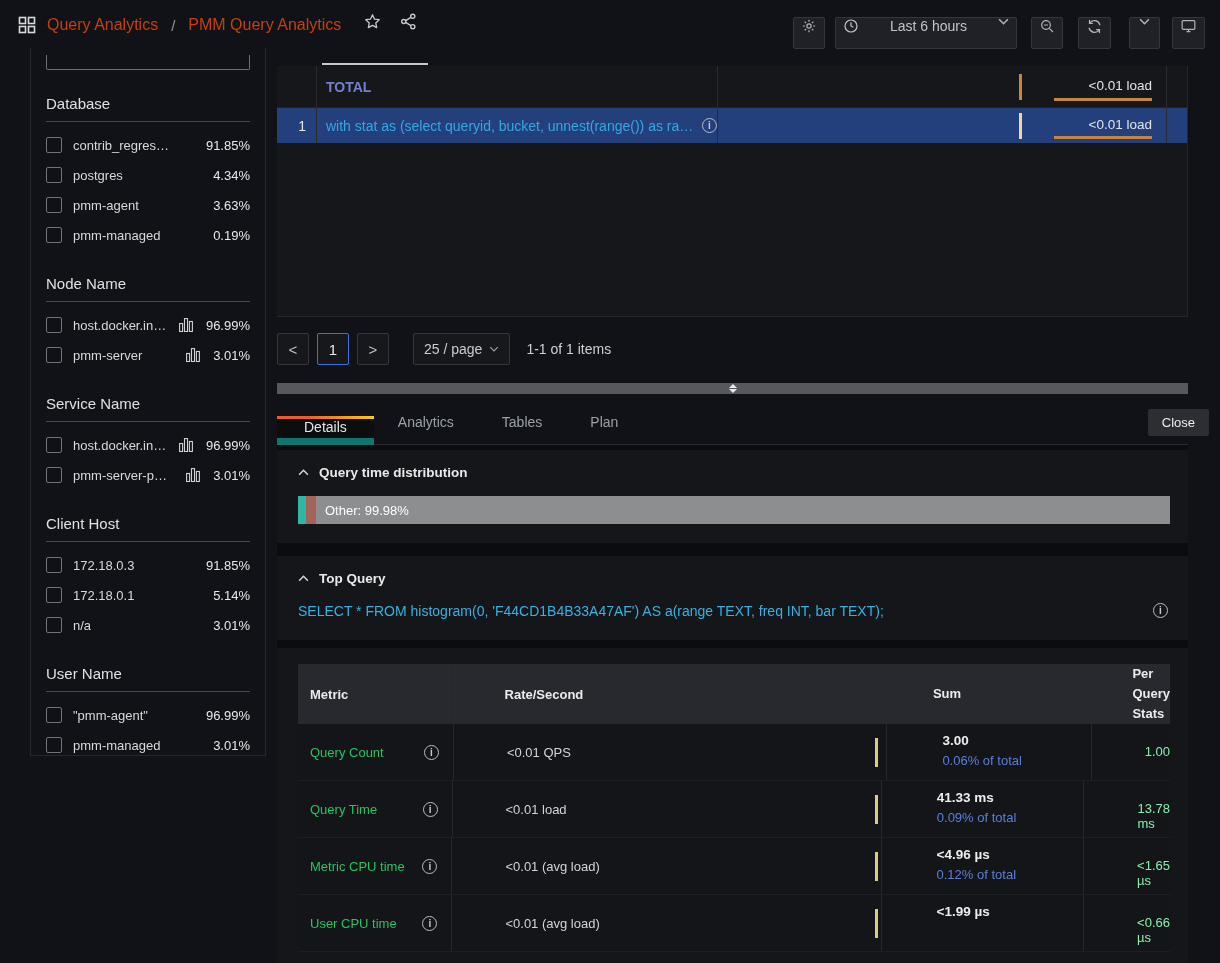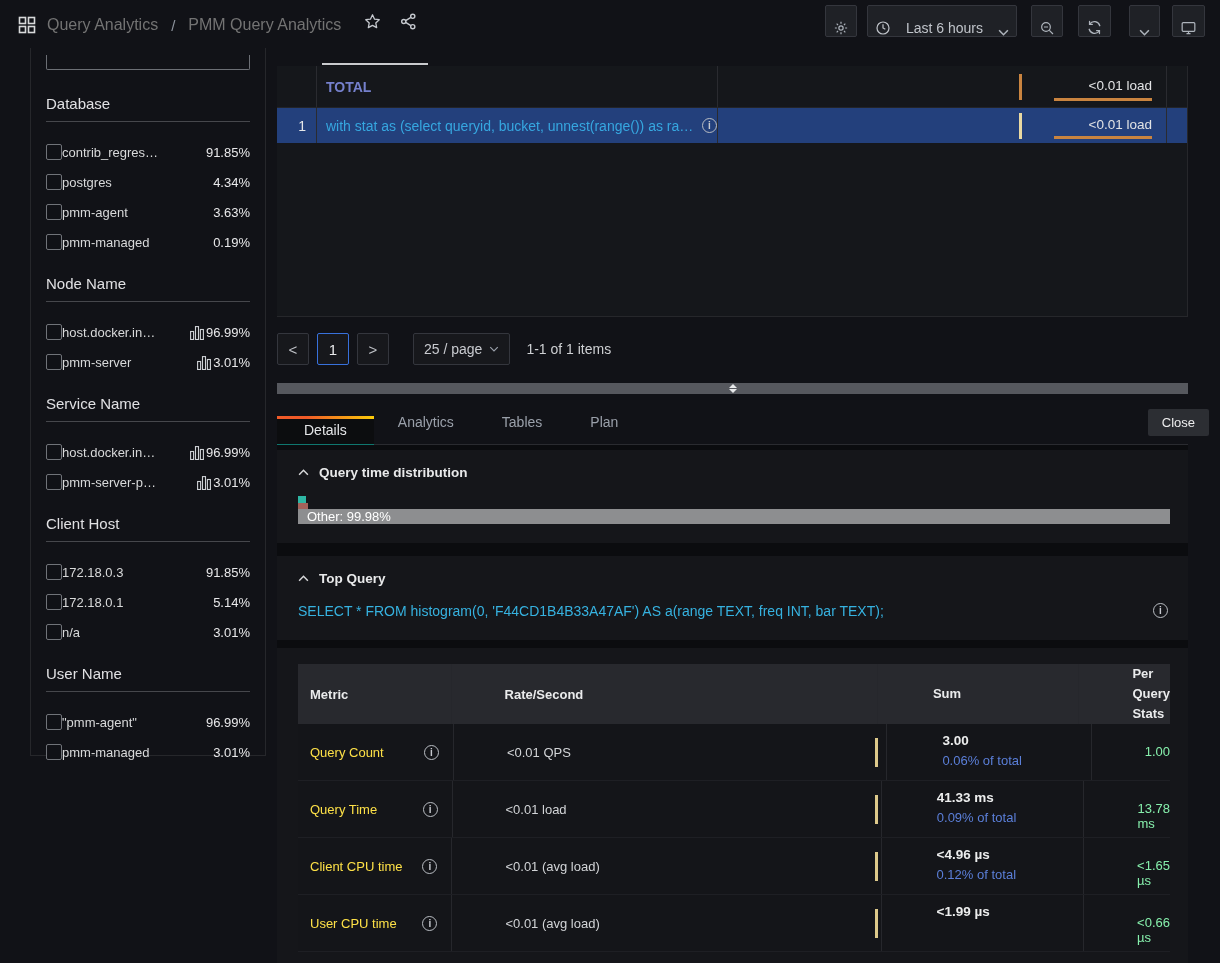--- a/index.html
+++ b/index.html
@@ -4,38 +4,38 @@
 <style>
   * { margin:0; padding:0; box-sizing:border-box; }
   html,body { background:#0c0d10; }
   body { font-family:"Liberation Sans", sans-serif; }
   .page { position:relative; width:1220px; height:963px; background:#111217; color:#d8d9da; overflow:hidden; }
   .abs { position:absolute; }
   svg { display:block; }
 
   
   .tb-left { position:absolute; left:18px; top:16px; display:flex; align-items:center; gap:11px; }
-  .crumb { font-size:16px; font-weight:500; color:#737373; white-space:nowrap; }
+  .crumb { font-size:16px; font-weight:500; color:#c2410c; white-space:nowrap; }
   .crumb-sep { color:#8e949e; font-size:15px; padding:0 2px; }
   .tb-icon { color:#b4b7bd; margin-top:-7px; cursor:pointer; }
   .tb-right { position:absolute; right:15px; top:5px; display:flex; align-items:center; gap:10px; }
   .tb-btn { height:32px; min-width:31px; padding:0 7px; background:#1f2126; border:1px solid #34363d;
-            border-radius:2px; display:flex; align-items:flex-end; justify-content:center; gap:4px;
-            color:#aeb4bc; font-size:14px; cursor:pointer; }
+            border-radius:2px; display:flex; align-items:flex-start; justify-content:center; gap:20px;
+            color:#aeb4bc; font-size:14px; cursor:pointer;margin-top:12px; }
   .tb-time { font-weight:500; color:#c0c4ca; padding:0 11px; }
 
   
   .sidebar { position:absolute; left:30px; top:48px; width:236px; height:708px; padding:0 15px;
              border-left:1px solid #26272b; border-right:1px solid #26272b; border-bottom:1px solid #26272b; }
   .search-remnant { margin-top:7px; height:15px; border:1px solid #6c6f75; border-top:none;
                     border-radius:0 0 2px 2px; }
   .f-head { margin-top:25px; padding-bottom:9px; border-bottom:1px solid #46474c;
             font-size:15px; color:#e0e0e3; }
   .f-items { margin-top:8px; }
-  .f-item { height:30px; display:flex; align-items:flex-end; cursor:pointer; }
+  .f-item { height:30px; display:flex; align-items:center; gap:11px; cursor:pointer; }
   .cb { width:16px; height:16px; flex:0 0 16px; border:1px solid #707379; border-radius:2px; background:#101116; }
   .f-label { font-size:13px; color:#d8d9da; flex:1; white-space:nowrap; overflow:hidden; }
   .bars-ic { flex:0 0 14px; margin-right:2px; }
   .f-pct { font-size:13px; color:#e8e8ea; margin-left:auto; }
 
   
   .white-underline { left:322px; top:63px; width:106px; height:2px; background:#c9cacd; }
   .qtable { left:277px; top:66px; width:911px; height:251px; background:#15171b;
             border-bottom:1px solid #26272b; border-right:1px solid #26272b; }
   .qrow { display:flex; position:relative; border-bottom:1px solid #232428; }
@@ -71,36 +71,36 @@
   
   .splitter { left:277px; top:383px; width:911px; height:11px; background:#56585e;
               display:flex; align-items:center; justify-content:center; cursor:row-resize; }
   .spl-arrows { display:flex; flex-direction:column; gap:1px; }
   .tri-up { width:0; height:0; border-left:4px solid transparent; border-right:4px solid transparent; border-bottom:4px solid #e8e9eb; }
   .tri-dn { width:0; height:0; border-left:4px solid transparent; border-right:4px solid transparent; border-top:4px solid #e8e9eb; }
 
   
   .tabsbar { left:277px; top:400px; width:911px; height:45px; display:flex; border-bottom:1px solid #2a2b30; }
   .tab { padding:0 24px; display:flex; align-items:center; font-size:14px; color:#9aa0aa; cursor:pointer; }
-  .tab.active { position:relative; background:#0c0d0f; color:#e4e5e7; padding:0 27px; margin-bottom:-1px; border-bottom:1px solid #0f766e;margin-top:16px; }
+  .tab.active { position:relative; background:#0c0d0f; color:#e4e5e7; padding:0 27px; margin-bottom:-1px; border-bottom:7px solid #0f766e;margin-top:16px; }
   .tab.active::before { content:""; position:absolute; left:0; right:0; top:0; height:3px;
                         background-image:linear-gradient(90deg,#f05a28 30%,#fbca0a 99%); }
   .close-btn { position:absolute; right:11px; top:409px; padding:6px 14px; background:#2c2e33; border-radius:2px;
                font-size:13px; font-weight:500; color:#ededee; cursor:pointer; }
 
   
   .details { left:277px; top:445px; width:911px; height:518px; background:#0b0c0f; }
   .dpanel { position:absolute; left:0; width:911px; background:#15161a; padding:0 18px 0 21px; }
   .p-dist { top:5px; height:93px; }
   .p-topq { top:111px; height:84px; }
   .p-metr { top:203px; height:315px; }
   .sec-head { padding-top:15px; display:flex; align-items:center; gap:10px; cursor:pointer; }
   .sec-title { font-size:13.5px; font-weight:700; color:#e8e9ea; }
 
-  .dist-bar { margin-top:16px; height:28px; display:flex; width:872px;flex-direction:column; }
+  .dist-bar { margin-top:16px; height:28px; display:flex; width:872px; }
   .seg { height:28px; }
   .seg-other { flex:1; display:flex; align-items:center; padding-left:9px; font-size:13px; color:#ffffff; }
 
   .sql-row { position:relative; margin-top:17px; padding-right:34px; }
   .sql-txt { font-size:14px; color:#36b2e0; white-space:nowrap; overflow:hidden; }
   .sql-row .inf { position:absolute; right:2px; top:0; }
 
   
   .mtable { margin-top:16px; width:872px; }
   .mrow { display:flex; position:relative;gap:41px; }
@@ -108,21 +108,21 @@
   .mrow.mbody { height:57px; background:#141519; border-bottom:1px solid #1e1f24; }
   .mc { border-right:1px solid #26272c; }
   .mc:last-child { border-right:none; }
   .mc1 { width:167px; display:flex; align-items:center; justify-content:space-between; padding:0 14px 0 12px; }
   .mc2 { width:425px; display:flex; align-items:center; padding-left:12px; }
   .mc3 { width:176px; padding:9px 0 0 14px; }
   .mc4 { flex:1; display:flex; align-items:flex-start; padding:12px 0 0 12px; }
   .mhdr .mc1, .mhdr .mc2, .mhdr .mc4 { font-weight:700; font-size:13px; color:#eaebec; align-items:center; padding-top:0; }
   .mhdr .mc3 { font-weight:700; font-size:13px; color:#eaebec; padding-top:22px; }
   .mhdr .mc4 { line-height:1.55; }
-  .m-label { font-size:13px; color:#fde047; }
+  .m-label { font-size:13px; color:#22c55e; }
   .m-rate { font-size:13px; color:#d2d4d7; }
   .m-sum { font-size:13.5px; font-weight:700; color:#eceded; }
   .m-pct { margin-top:5px; font-size:13px; color:#5b7fd9; cursor:pointer; }
   .m-pq { font-size:13px; color:#86efac; margin-top:8px; }
   .sum-tick { position:absolute; left:577px; top:14px; width:3px; height:29px; background:#ddc98b; }
 </style>
 </head>
 <body>
 
 <div class="page">
@@ -465,21 +465,21 @@
             <div class="m-sum">41.33 ms</div>
             <div class="m-pct">0.09% of total</div>
           </div>
           <div class="mc mc4">
               <span class="m-pq">13.78 ms</span>
             </div>
         </div>
 
         <div class="mrow mbody">
           <div class="mc mc1">
-            <span class="m-label">Client CPU time</span>
+            <span class="m-label">Metric CPU time</span>
             <span class="inf"></span>
           </div>
           <div class="mc mc2">
               <span class="m-rate">&lt;0.01 (avg load)</span>
             </div>
           <span class="sum-tick"></span>
           <div class="mc mc3">
             <div class="m-sum">&lt;4.96 µs</div>
             <div class="m-pct">0.12% of total</div>
           </div>

